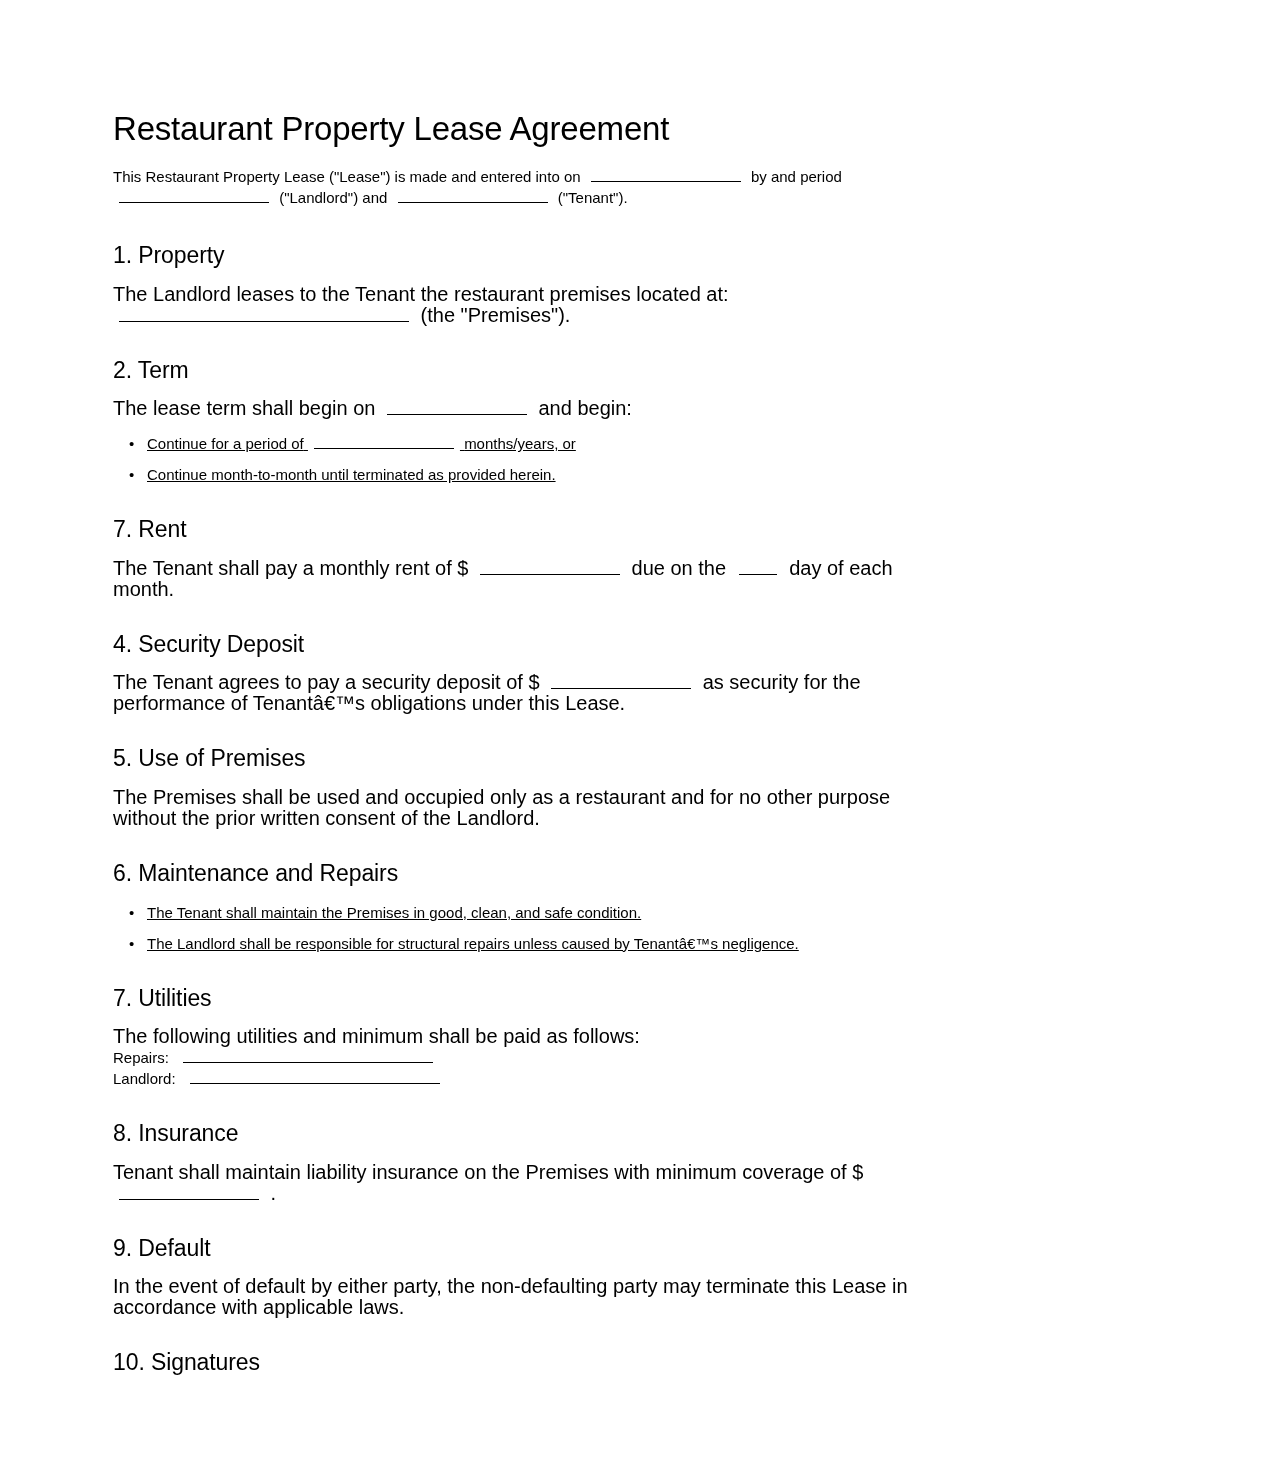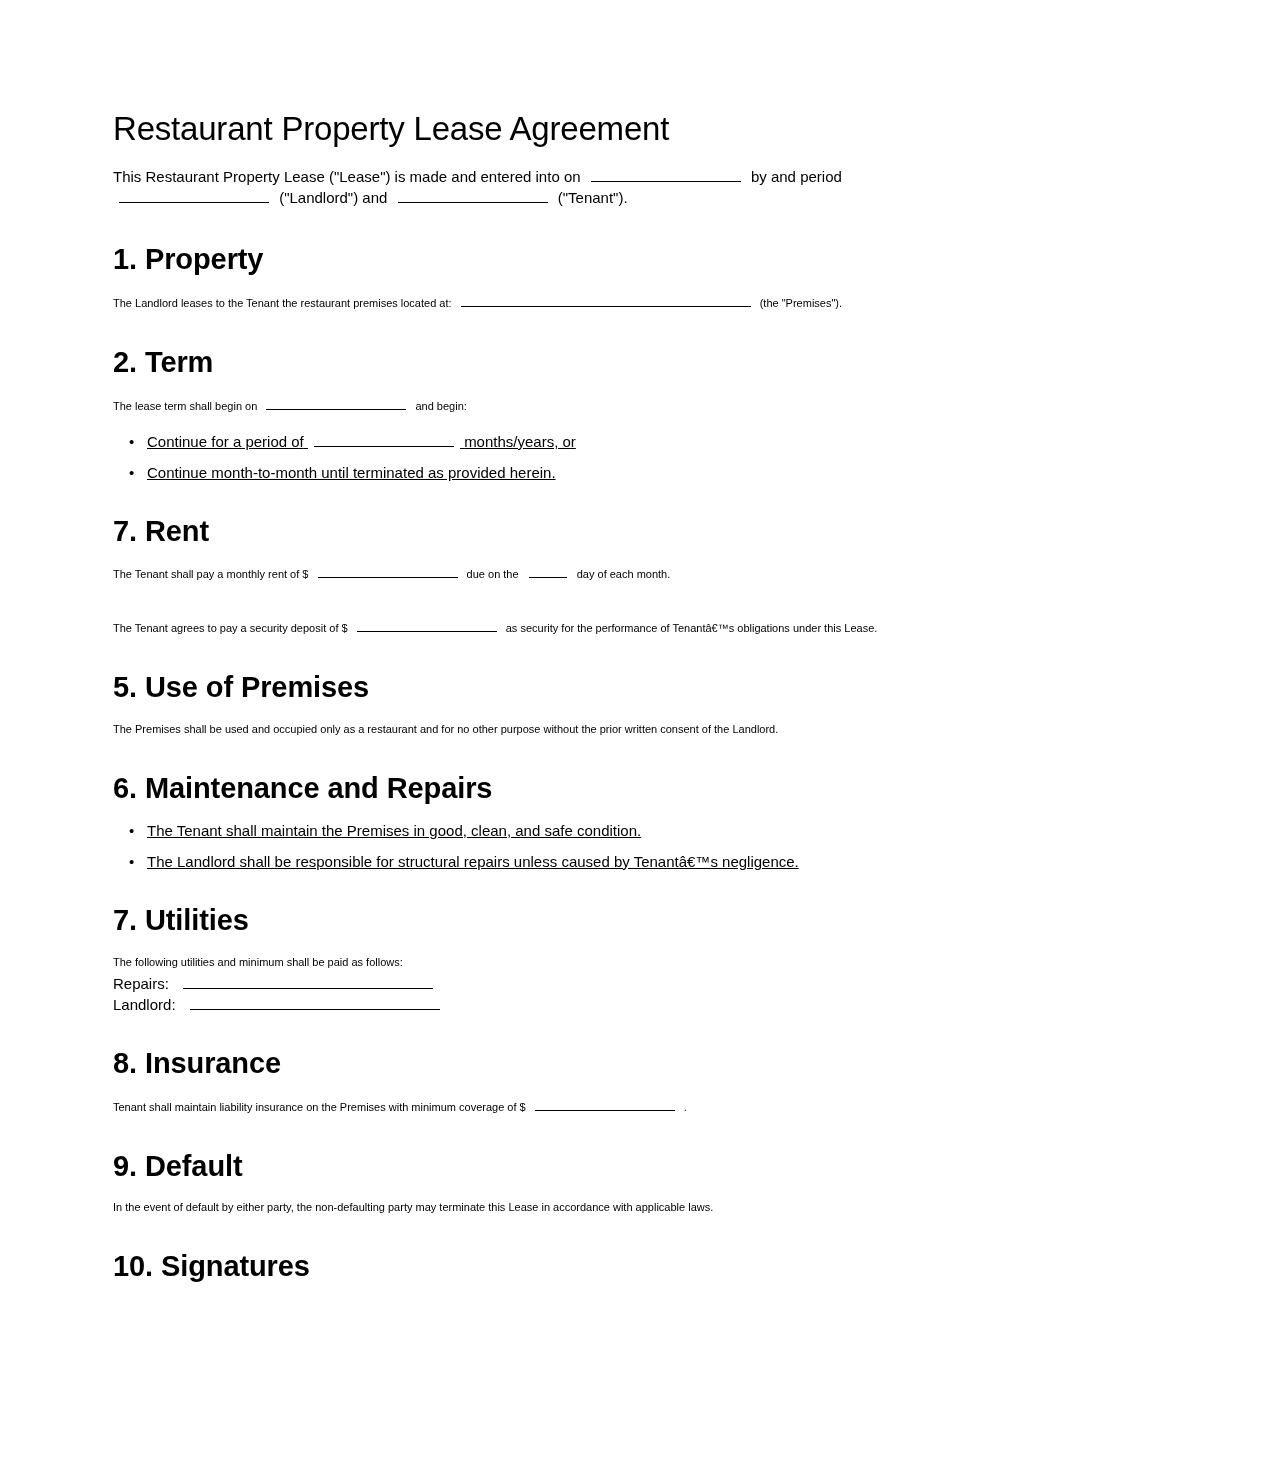--- a/index.html
+++ b/index.html
@@ -29,34 +29,34 @@
     line-height: 1.15;
     margin: 0 0 18px 0;
     letter-spacing: -0.2px;
   }
   .intro {
     font-size: 15px;
     line-height: 21px;
     margin: 0 0 34px 0;
   }
   h2.section-heading {
-    font-size: 29px;
-    font-weight: 700;
+    font-size: 23px;
+    font-weight: 400;
     line-height: 1.2;
     margin: 0 0 14px 0;
     letter-spacing: -0.1px;
   }
   .section {
     margin-bottom: 31px;
   }
   .section:last-child {
     margin-bottom: 0;
   }
   p.body-text {
-    font-size: 11px;
+    font-size: 20px;
     line-height: 21px;
     margin: 0;
   }
   ul.bullets {
     margin: 0;
     padding-left: 34px;
     list-style: none;
     text-decoration: underline;
   }
   ul.bullets li {
@@ -150,20 +150,21 @@
     <p class="body-text">
       <span>The Tenant shall pay a monthly rent of $</span>
       <span class="blank blank-sm"></span>
       <span>due on the</span>
       <span class="blank blank-xs"></span>
       <span>day of each month.</span>
     </p>
   </div>
 
   <div class="section">
+    <h2 class="section-heading">4. Security Deposit</h2>
     <p class="body-text">
       <span>The Tenant agrees to pay a security deposit of $</span>
       <span class="blank blank-sm"></span>
       <span>as security for the performance of Tenantâ€™s obligations under this Lease.</span>
     </p>
   </div>
 
   <div class="section">
     <h2 class="section-heading">5. Use of Premises</h2>
     <p class="body-text">The Premises shall be used and occupied only as a restaurant and for no other purpose without the prior written consent of the Landlord.</p>

